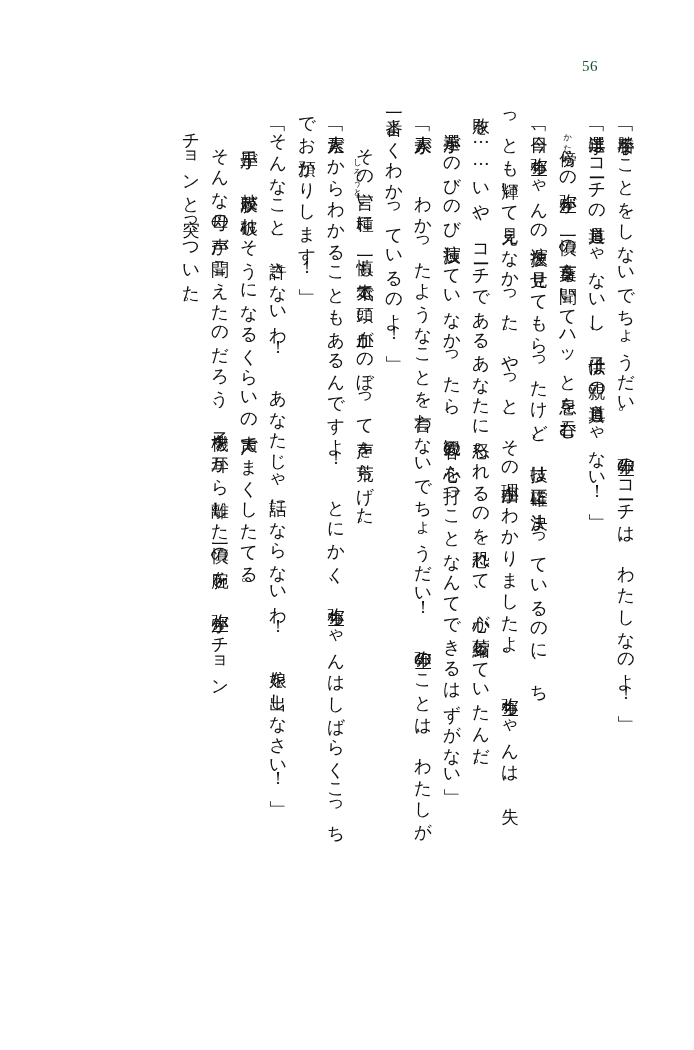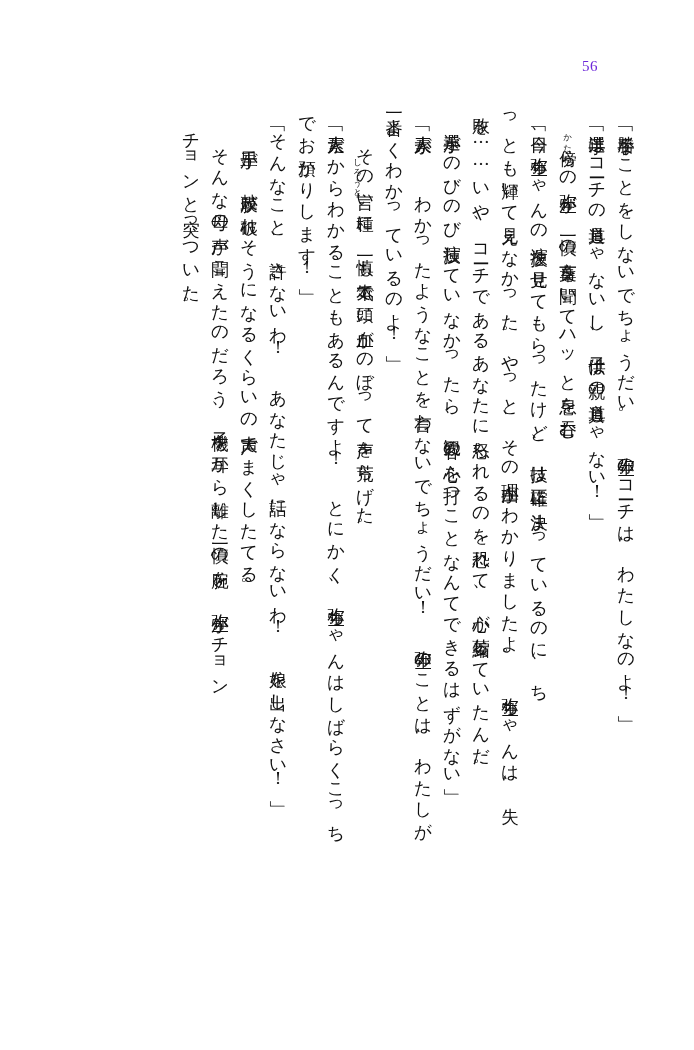--- a/index.html
+++ b/index.html
@@ -20,21 +20,21 @@
     width: 694px;
     height: 1050px;
     box-sizing: border-box;
   }
   .page-number {
     position: absolute;
     top: 58px;
     right: 96px;
     font-size: 15px;
     letter-spacing: 0.5px;
-    color: #6d28d9;
+    color: #14532d;
     font-family: "Liberation Serif", "DejaVu Serif", serif;
   }
   .text-body {
     position: absolute;
     top: 104px;
     left: 60px;
     right: 60px;
     height: 880px;
     display: flex;
     flex-direction: row-reverse;

